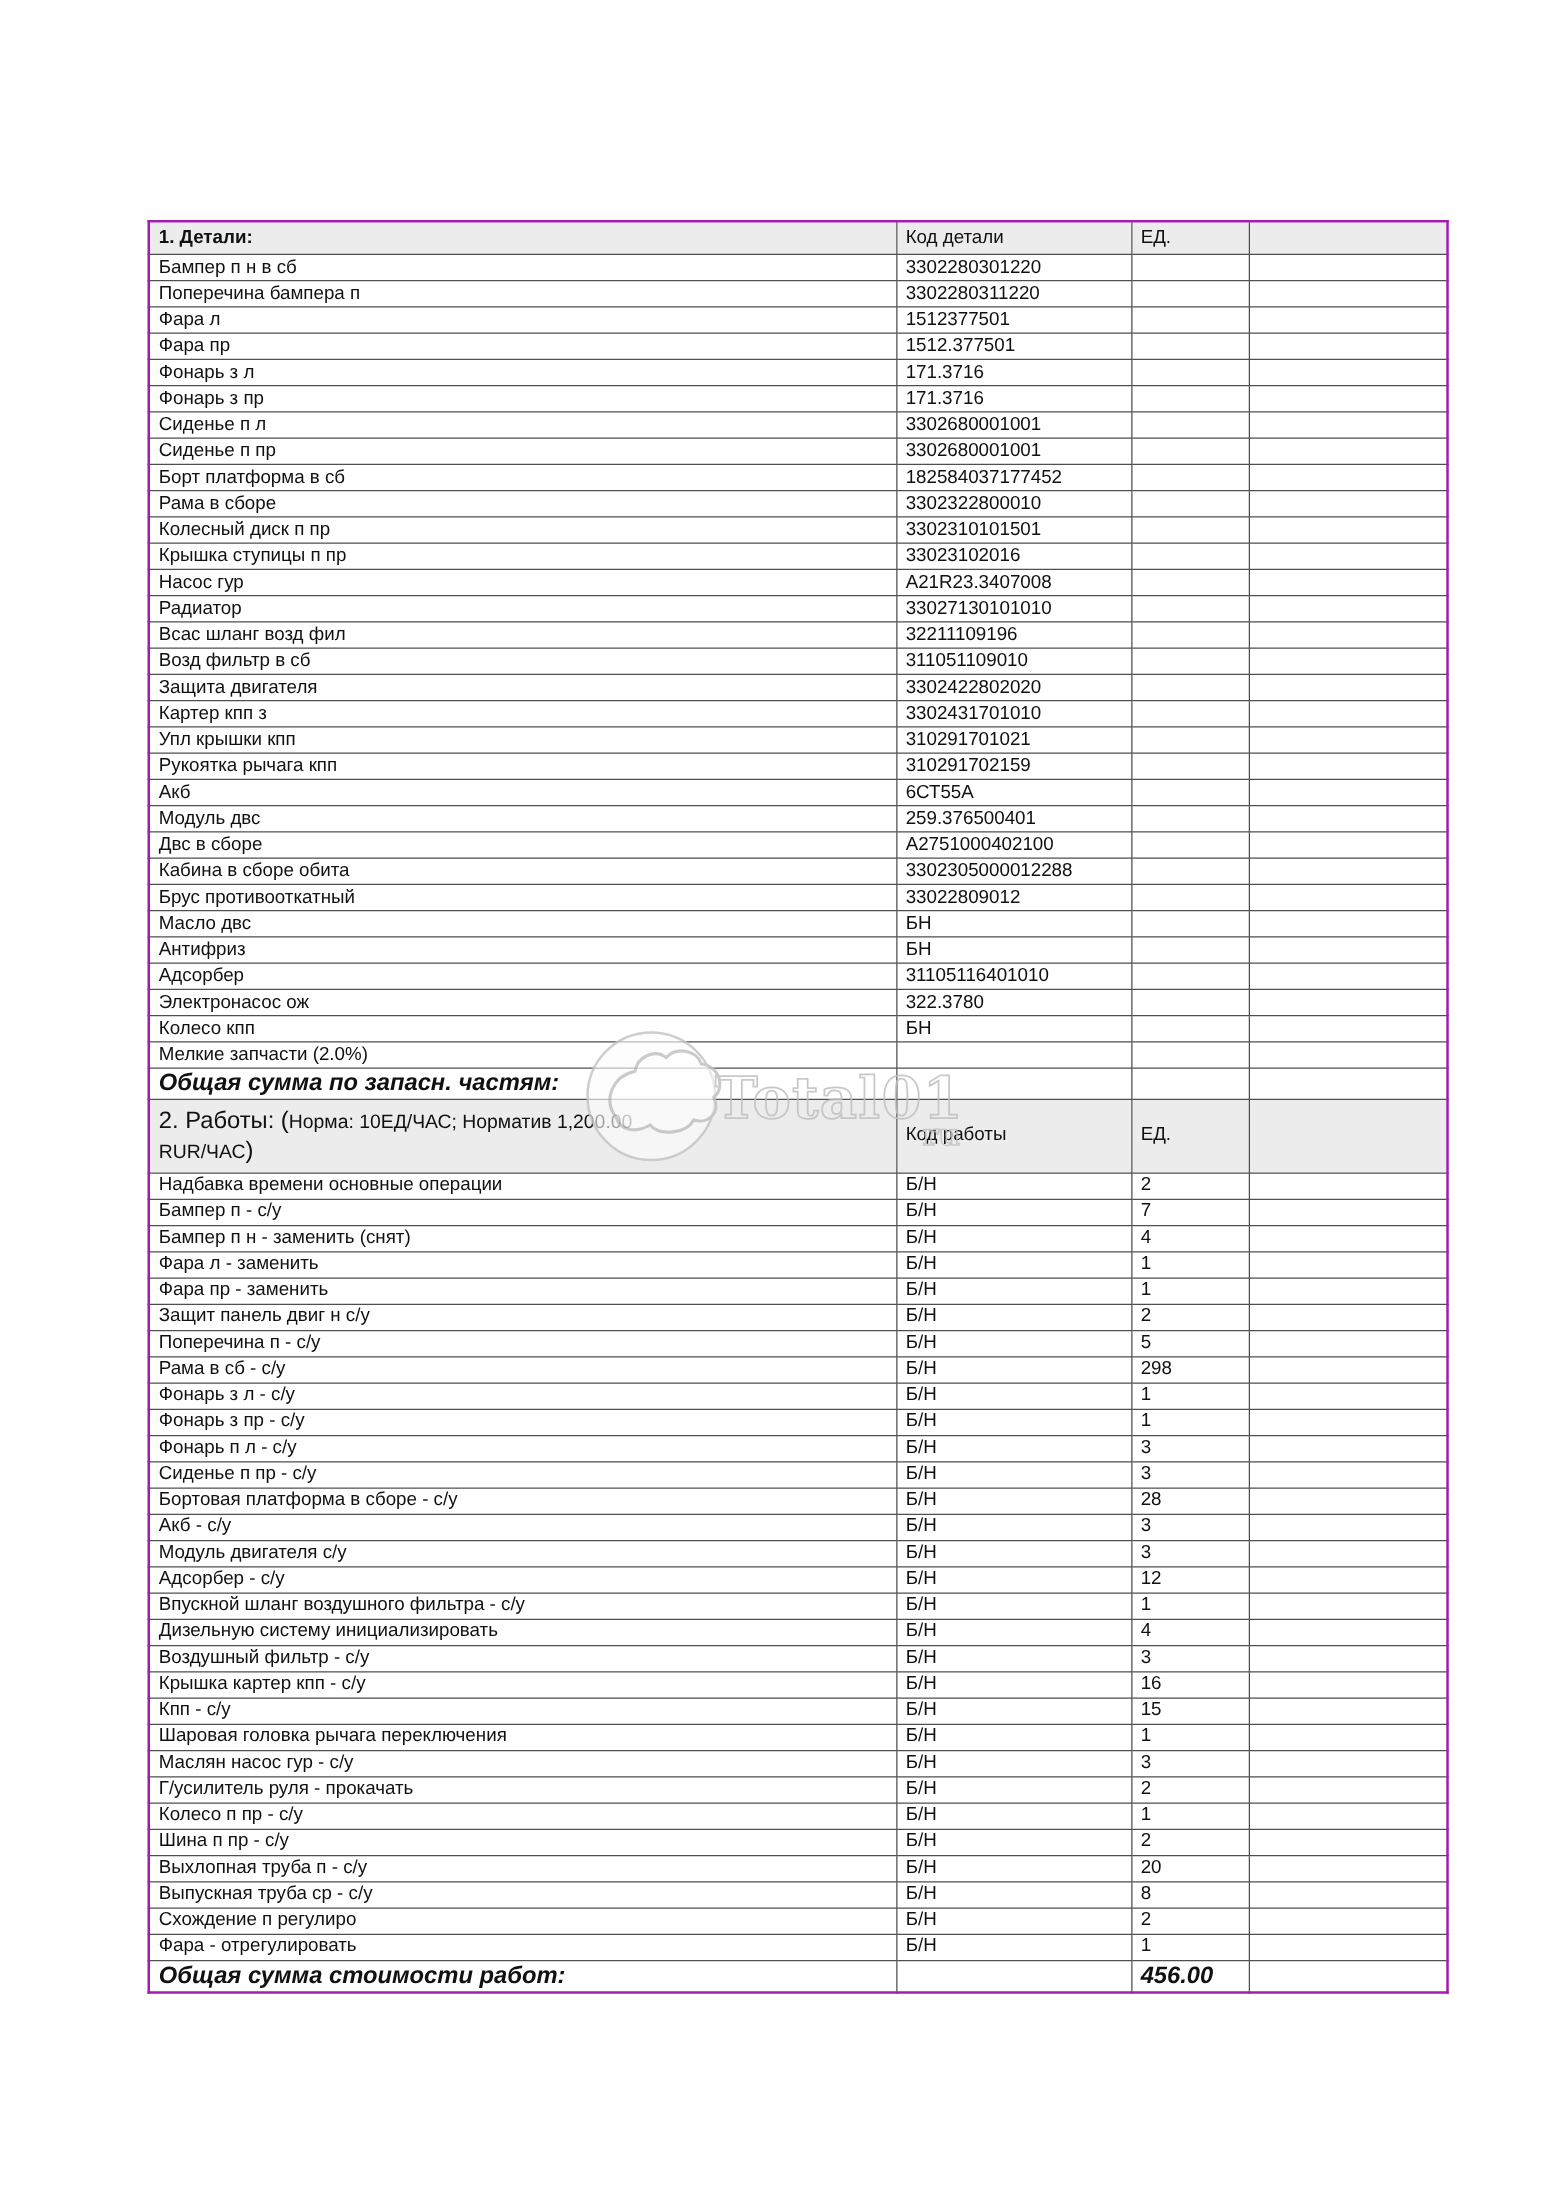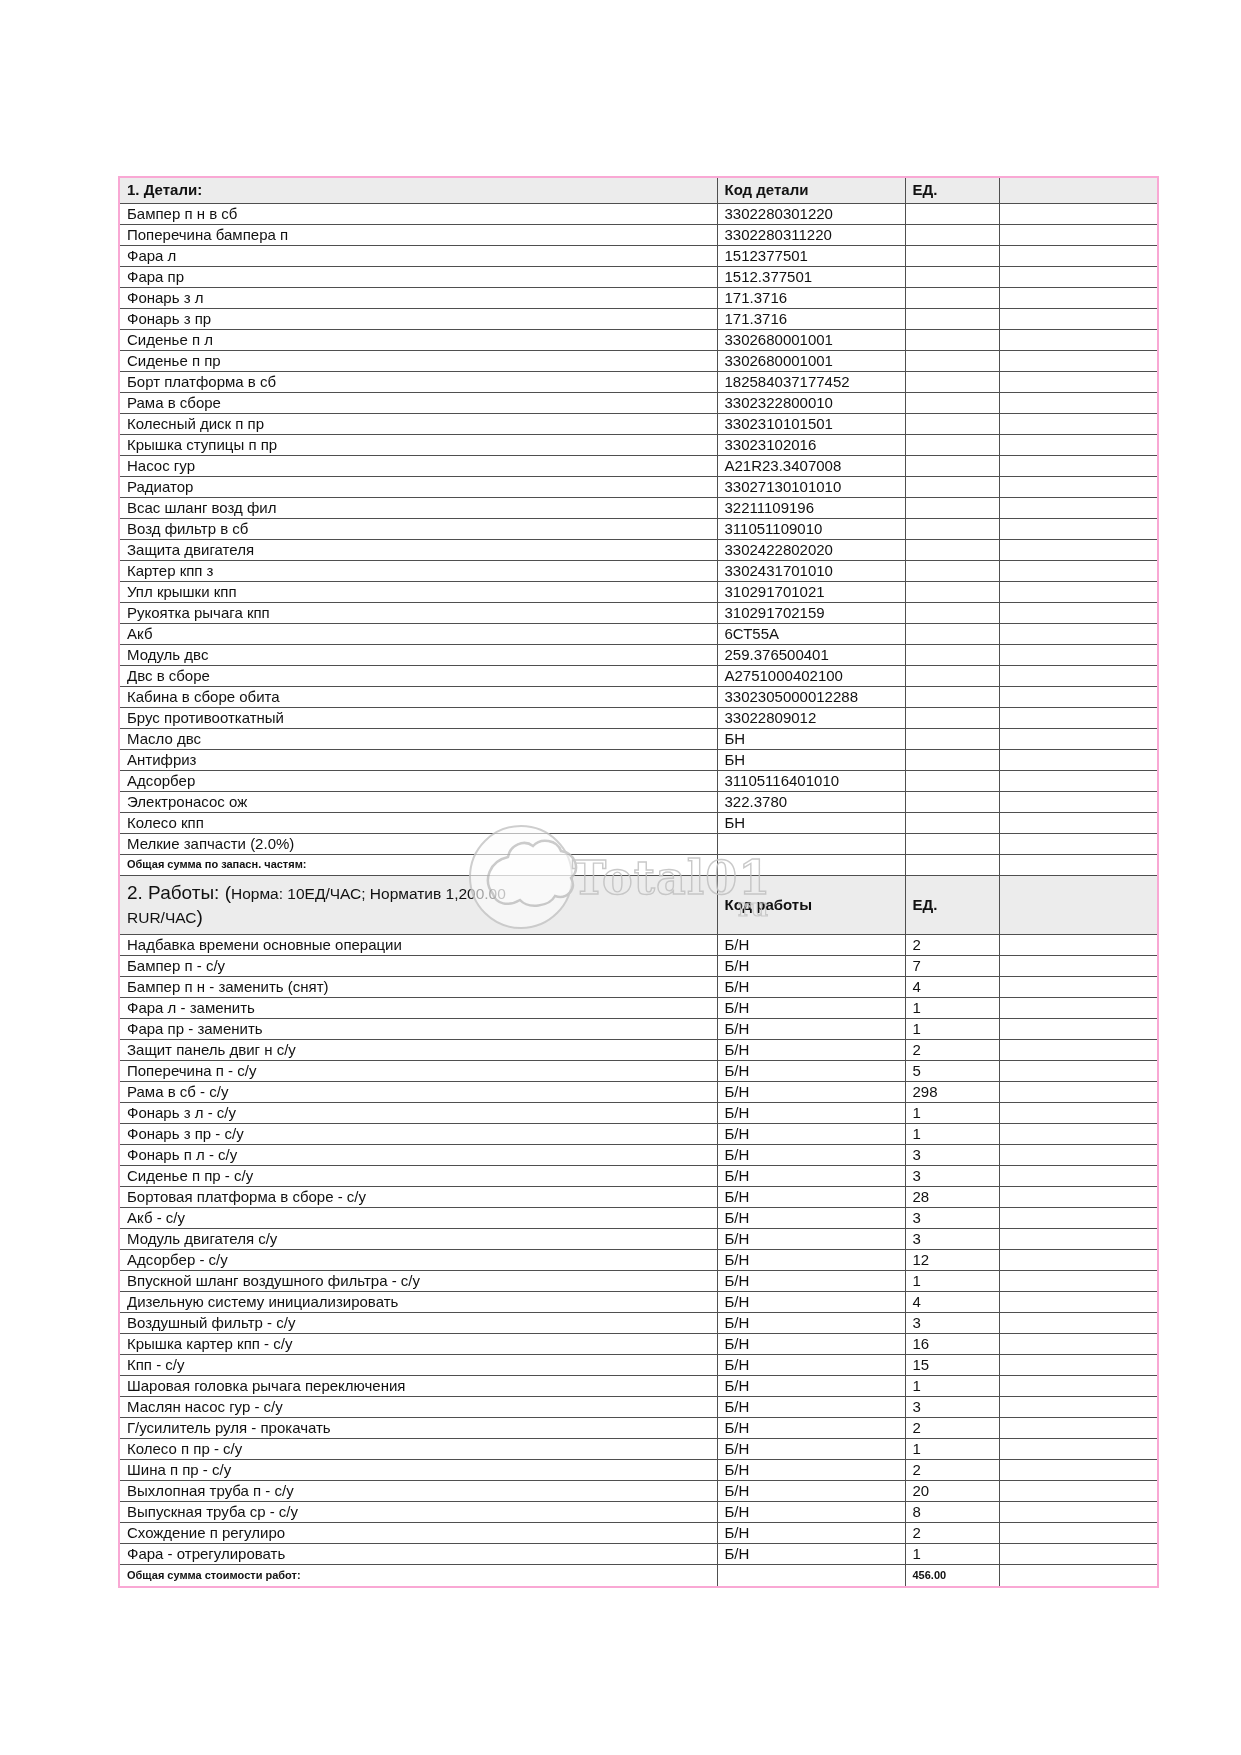--- a/index.html
+++ b/index.html
@@ -11,48 +11,48 @@
     color: #111;
   }
   .page { position: absolute; inset: 0; background: #ffffff; overflow: hidden; }
 
   .doc-table { position: absolute; left: 118px; top: 176px; width: 1039px; }
 
   table.estimate {
     border-collapse: collapse;
     table-layout: fixed;
     width: 1039px;
-    border: 2px solid #f9a8d4;
+    border: 2px solid #a21caf;
   }
   table.estimate td {
     border: 1px solid #4f4f4f;
     overflow: hidden;
     white-space: nowrap;
     vertical-align: middle;
     font-size: 15px;
     line-height: 1.25;
     padding: 0 4px 0 7px;
   }
 
   
   tr.sec-header td { background: #ececec; }
   tr.h1 td { height: 25px; }
   td.sec-title { font-weight: bold; font-size: 19px; }
-  td.col-head { font-weight: bold; font-size: 19px; }
+  td.col-head { font-weight: normal; font-size: 19px; }
 
   tr.h2 td { height: 58px; }
   td.works-title { white-space: normal; line-height: 1.5; }
   td.works-title .b { font-weight: normal; font-size: 19px; }
   td.works-title .n { font-weight: normal; font-size: 15.5px; text-align: center; }
 
   
   tr.item td { height: 20px; }
 
   
-  tr.total-row td { height: 20px; font-weight: bold; font-size: 11px; }
+  tr.total-row td { height: 20px; font-weight: bold; font-size: 19px; font-style: italic; }
   tr.works-total td { height: 21px; }
 
   
   .watermark {
     position: absolute;
     left: 460px; top: 814px;
     pointer-events: none;
     opacity: 0.85;
   }
   .wm-circle { fill: rgba(252,252,252,0.72); stroke: #c6c6c6; stroke-width: 2; }

